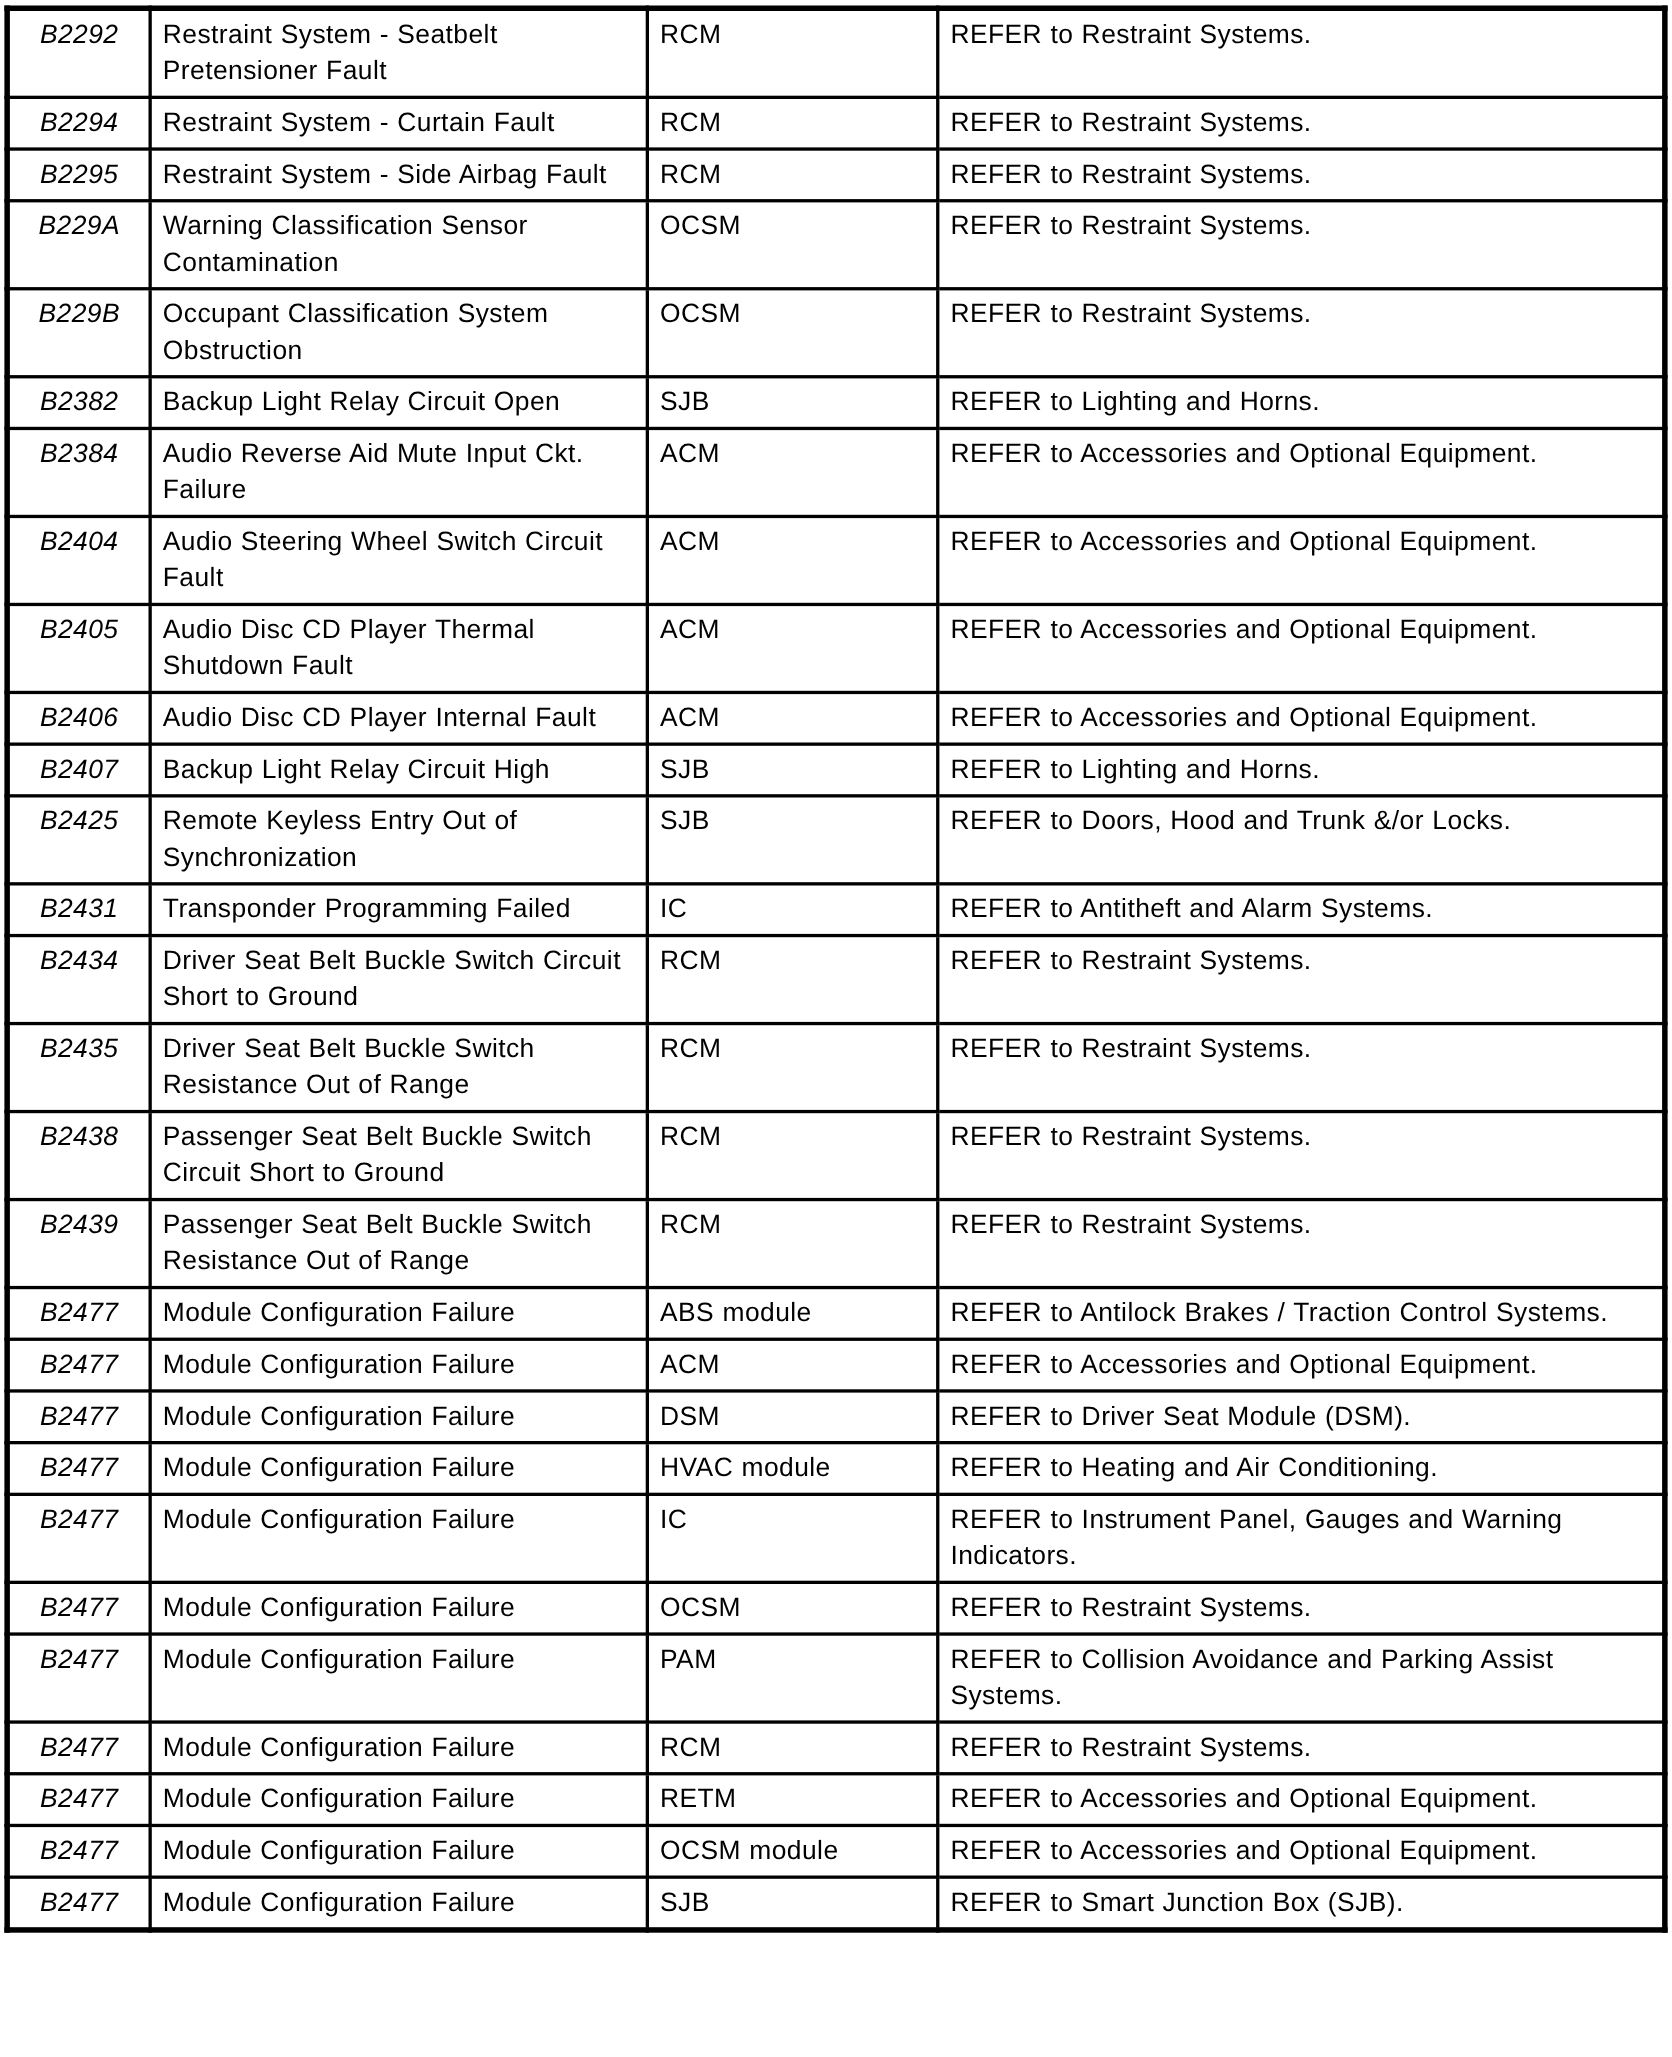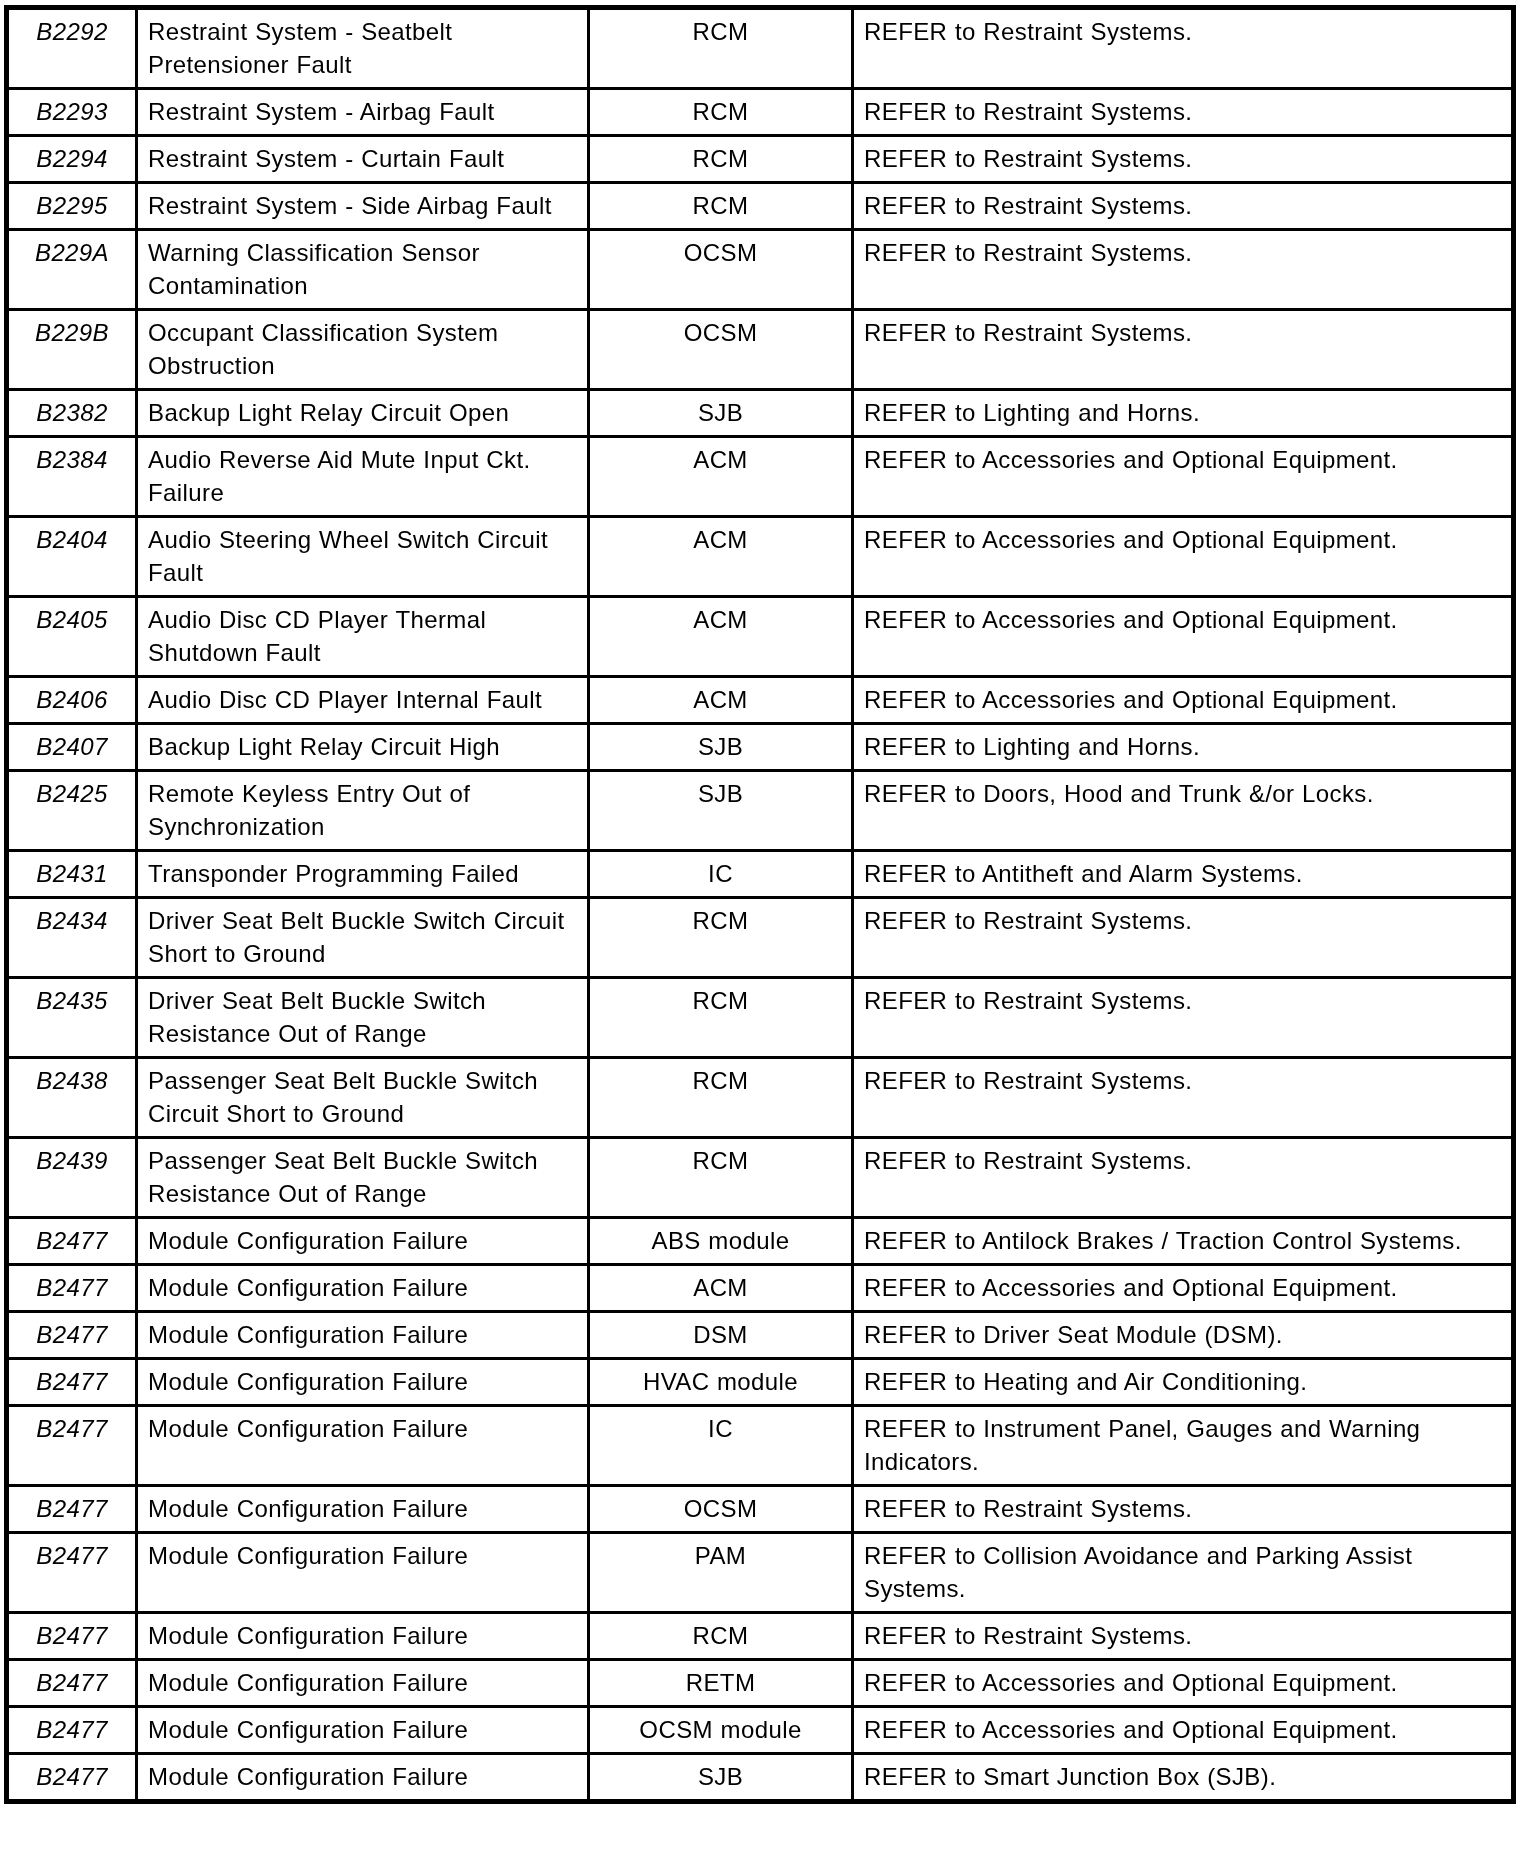--- a/index.html
+++ b/index.html
@@ -31,21 +31,21 @@
     line-height: 33px;
     letter-spacing: 0.4px;
     color: #000000;
     padding: 5px 10px 6px 10px;
     vertical-align: top;
     overflow: hidden;
     word-spacing: 0.5px;
   }
   td.c-code   { text-align: center; font-style: italic; }
   td.c-desc   { text-align: left; }
-  td.c-module { text-align: center; }
+  td.c-module { }
   td.c-action { text-align: left; }
 </style>
 </head>
 <body>
 
 <div class="scan-page">
   <table class="dtc-table">
     <colgroup>
       <col style="width:130px">
       <col style="width:452px">
@@ -53,26 +53,20 @@
       <col>
     </colgroup>
     <tbody id="dtc-rows">
         <tr>
           <td class="c-code">B2292</td>
           <td class="c-desc">Restraint System - Seatbelt Pretensioner Fault</td>
           <td class="c-module">RCM</td>
           <td class="c-action">REFER to Restraint Systems.</td>
         </tr>
         <tr>
-          <td class="c-code">B2293</td>
-          <td class="c-desc">Restraint System - Airbag Fault</td>
-          <td class="c-module">RCM</td>
-          <td class="c-action">REFER to Restraint Systems.</td>
-        </tr>
-        <tr>
           <td class="c-code">B2294</td>
           <td class="c-desc">Restraint System - Curtain Fault</td>
           <td class="c-module">RCM</td>
           <td class="c-action">REFER to Restraint Systems.</td>
         </tr>
         <tr>
           <td class="c-code">B2295</td>
           <td class="c-desc">Restraint System - Side Airbag Fault</td>
           <td class="c-module">RCM</td>
           <td class="c-action">REFER to Restraint Systems.</td>

